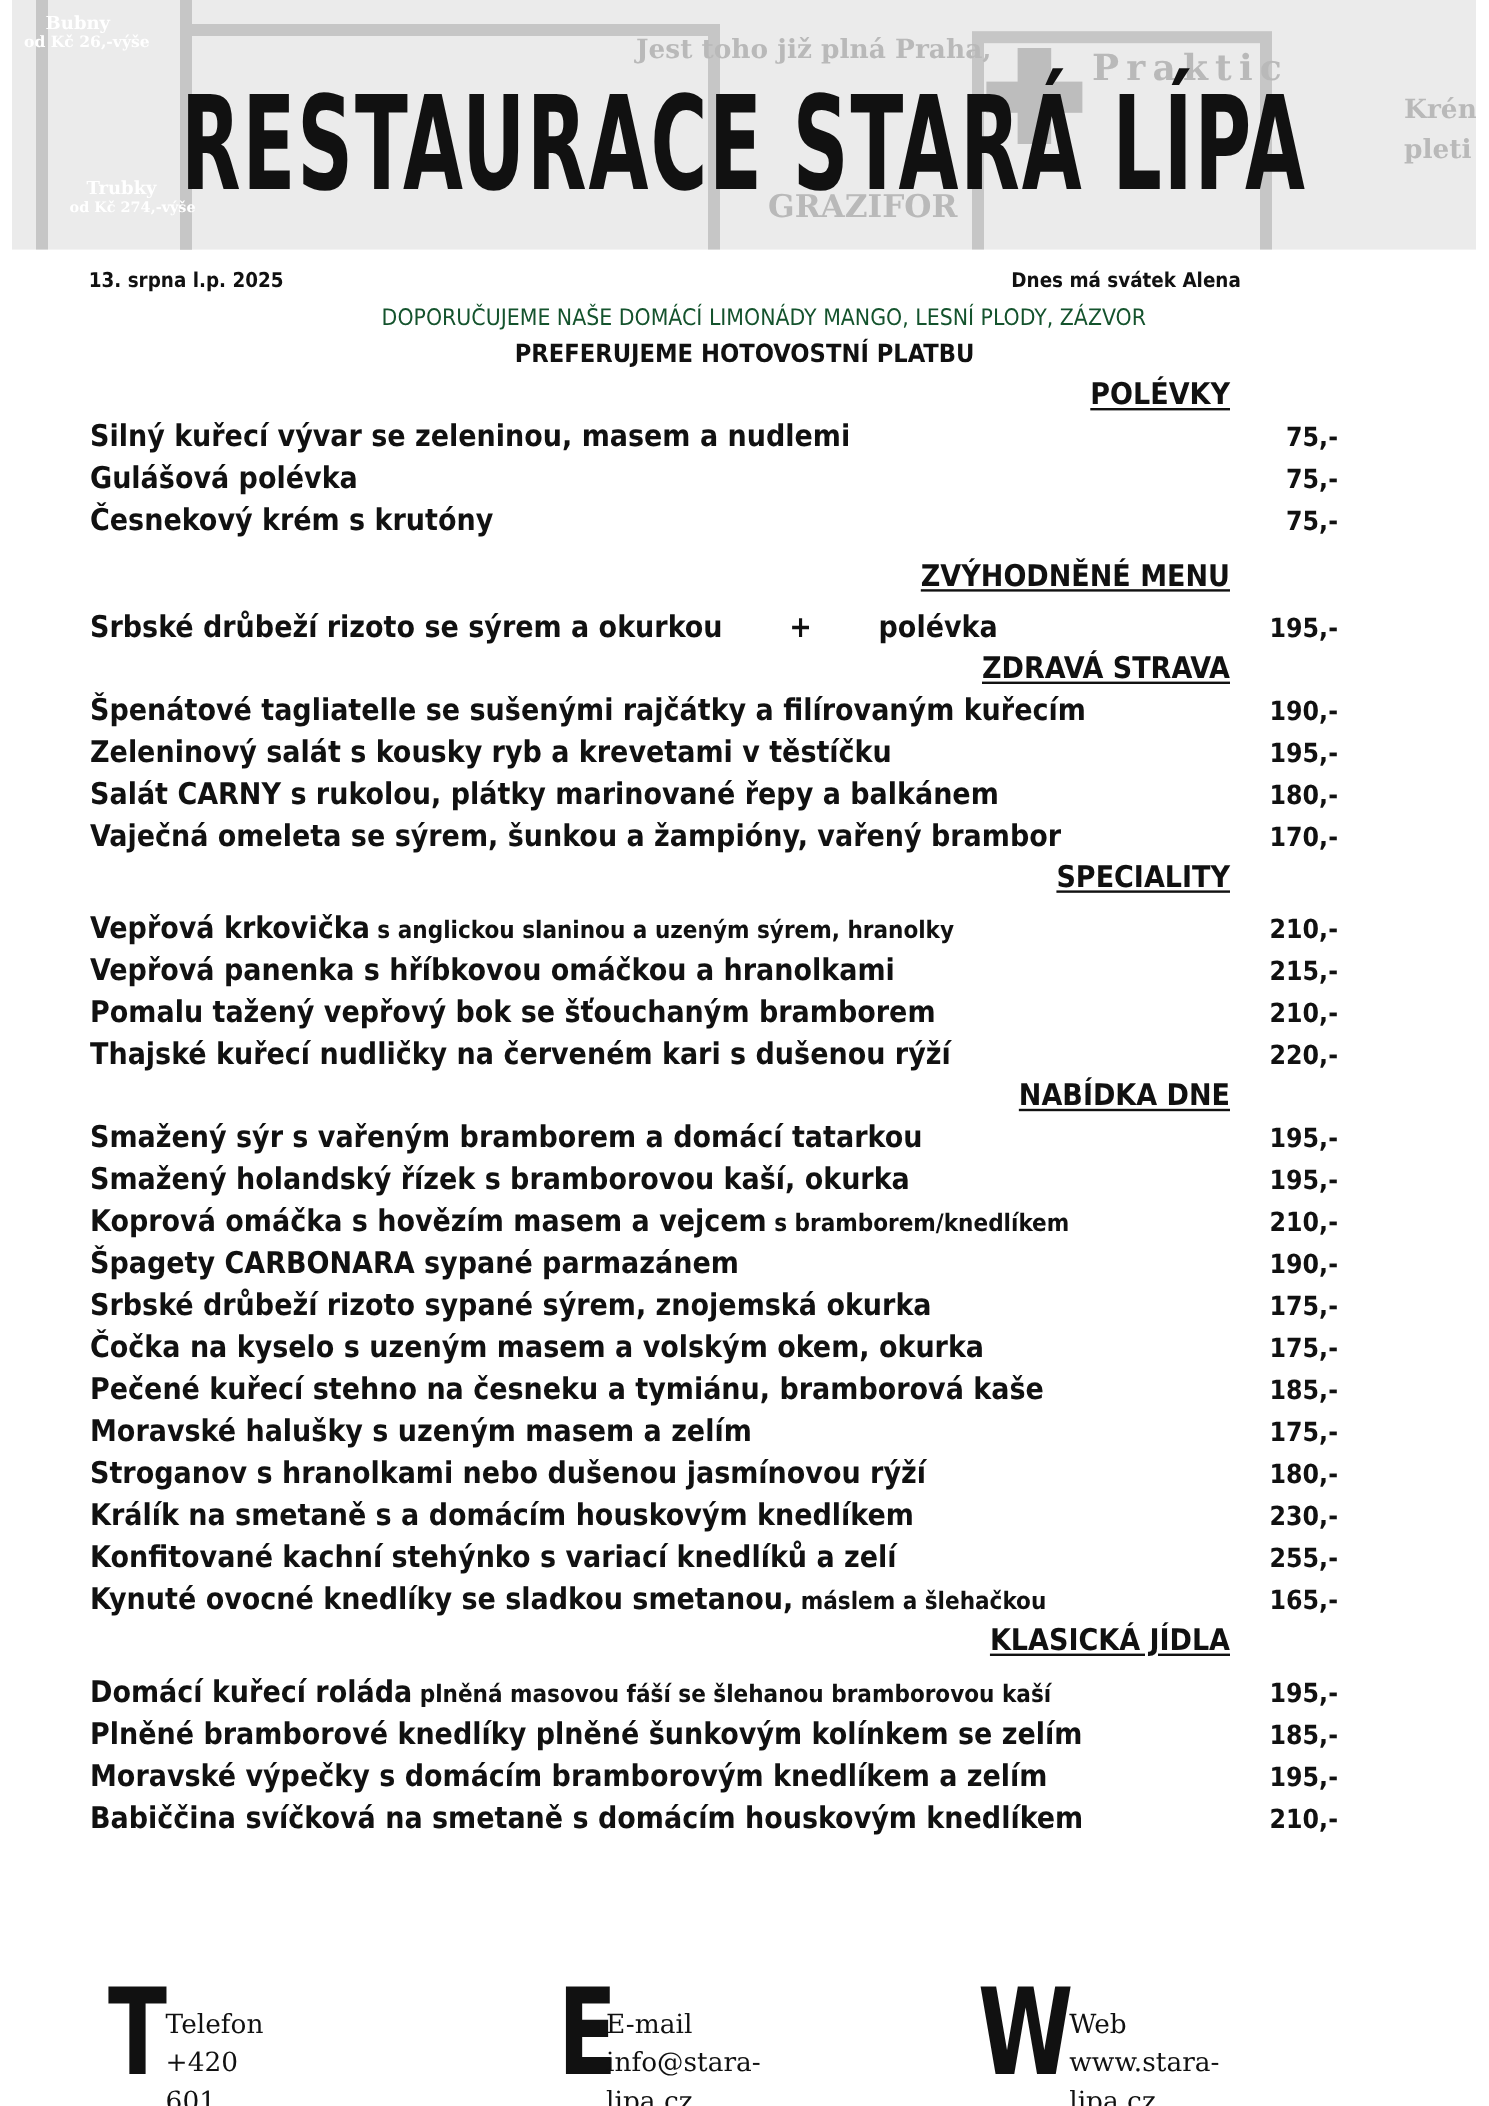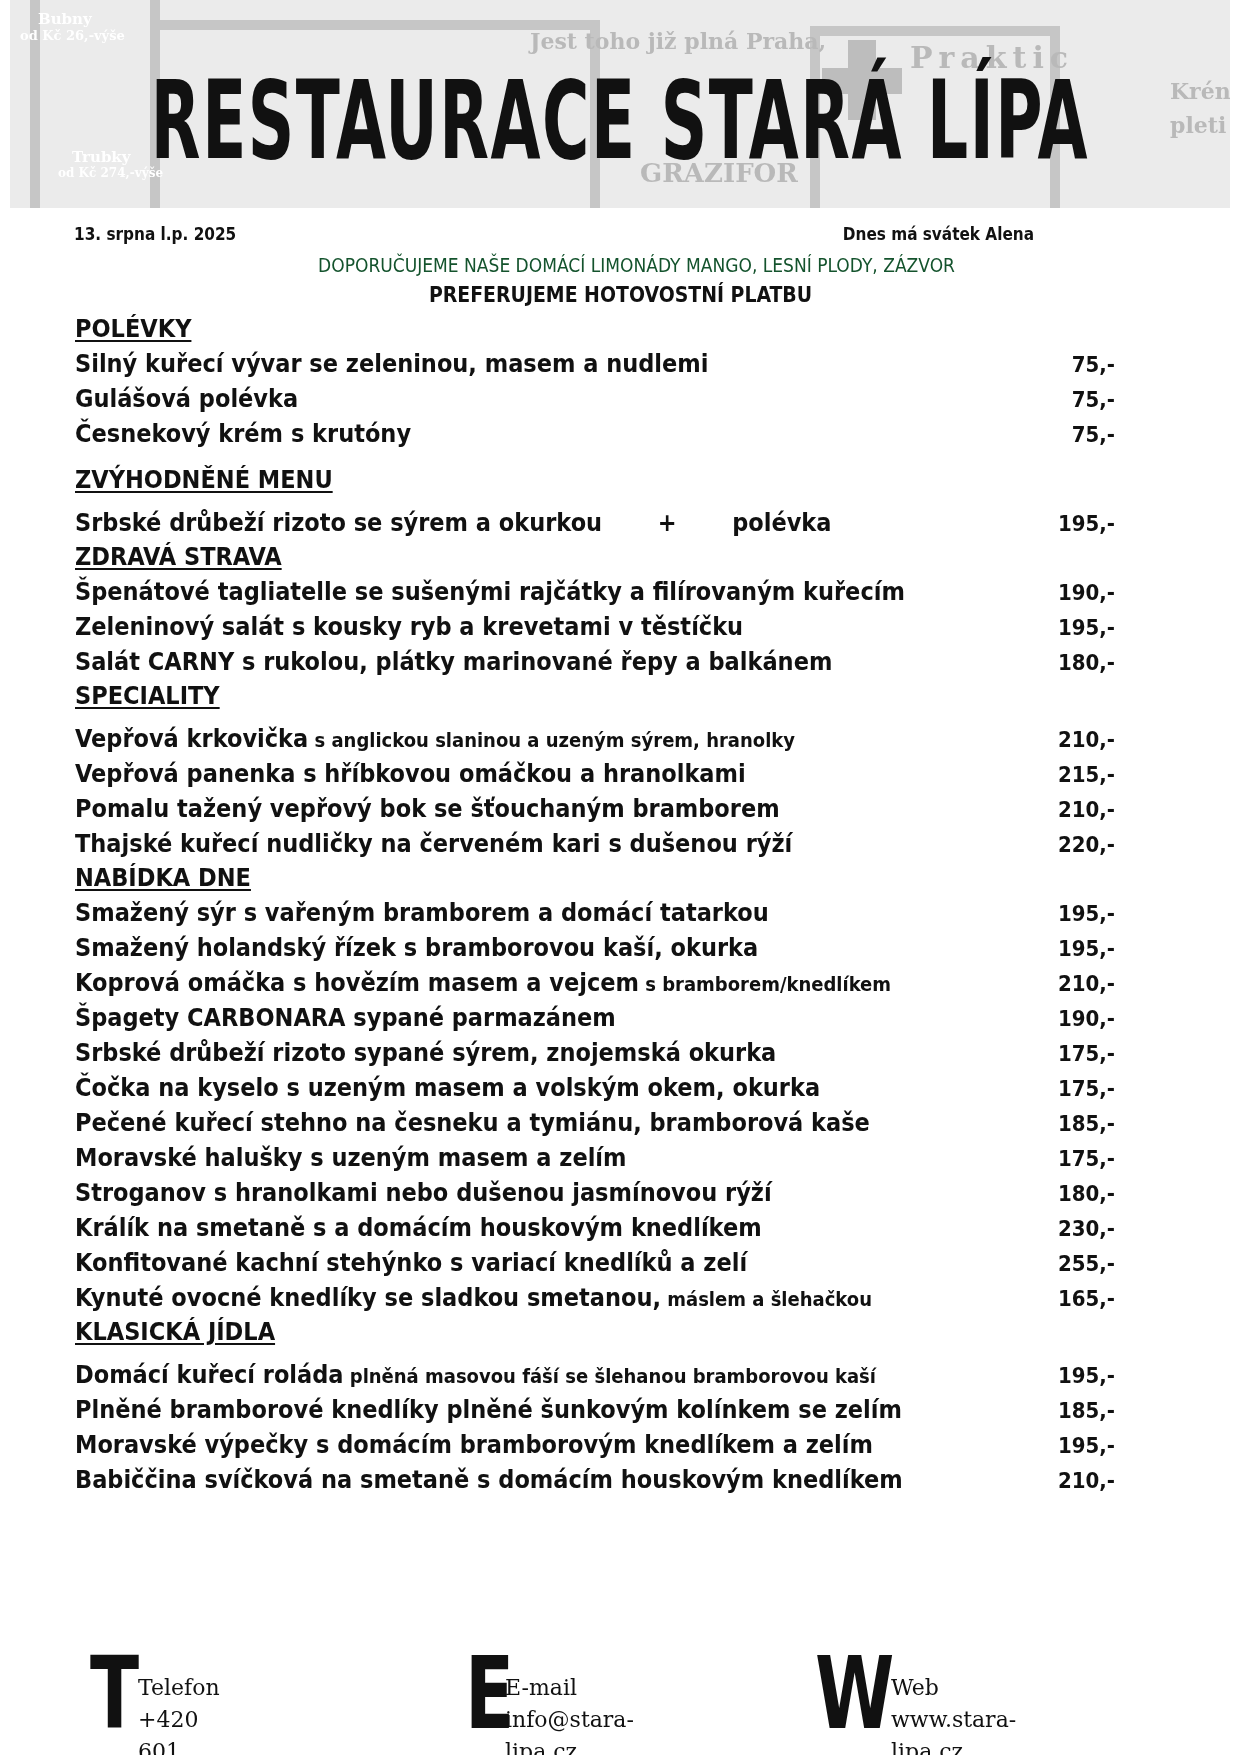--- a/index.html
+++ b/index.html
@@ -24,21 +24,21 @@
   .meta-row { position: absolute; top: 224px; left: 74px; width: 960px; font-weight: bold; font-size: 17px; }
   .meta-date { position: absolute; left: 0; top: 0; }
   .meta-name { position: absolute; right: 0; top: 0; }
   .promo {
     position: absolute; top: 254px; left: 0; width: 1241px; text-align: center; padding-left: 16px;
     font-weight: normal; font-size: 19px; color: #14532d;
   }
   .payment { position: absolute; top: 283px; left: 0; width: 1241px; text-align: center; font-weight: bold; font-size: 21px; }
   .menu { position: absolute; left: 75px; top: 312px; width: 1040px; }
   .section-title {
-    text-align: left; font-weight: bold; font-size: 25px; text-decoration: underline;
+    text-align: right; font-weight: bold; font-size: 25px; text-decoration: underline;
     text-underline-offset: 3px; height: 34px; line-height: 34px; margin-right: 90px;
   }
   .item { display: flex; align-items: baseline; height: 35px; line-height: 35px; font-weight: bold; font-size: 25px; }
   .item-name { flex: 1; white-space: nowrap; }
   .item-small { font-size: 20px; font-weight: bold; }
   .item-price { width: 70px; text-align: right; font-size: 22px; }
   .plus { display: inline-block; width: 130px; text-align: center; }
   .gap-sm { height: 8px; }
   .gap-md { height: 12px; }
   .footer { position: absolute; top: 1650px; left: 90px; width: 1060px; height: 100px; }
@@ -107,20 +107,24 @@
       <span class="item-price">190,-</span>
     </div>
   <div class="item">
       <span class="item-name">Zeleninový salát s kousky ryb a krevetami v těstíčku</span>
       <span class="item-price">195,-</span>
     </div>
   <div class="item">
       <span class="item-name">Salát CARNY s rukolou, plátky marinované řepy a balkánem</span>
       <span class="item-price">180,-</span>
     </div>
+  <div class="item">
+      <span class="item-name">Vaječná omeleta se sýrem, šunkou a žampióny, vařený brambor</span>
+      <span class="item-price">170,-</span>
+    </div>
 
   <div class="section-title">SPECIALITY</div>
   <div class="gap-sm"></div>
   <div class="item">
       <span class="item-name"><span>Vepřová krkovička</span><span class="item-small"> s anglickou slaninou a uzeným sýrem, hranolky</span></span>
       <span class="item-price">210,-</span>
     </div>
   <div class="item">
       <span class="item-name"><span>Vepřová panenka s hříbkovou omáčkou a hranolkami</span><span class="item-small"></span></span>
       <span class="item-price">215,-</span>

